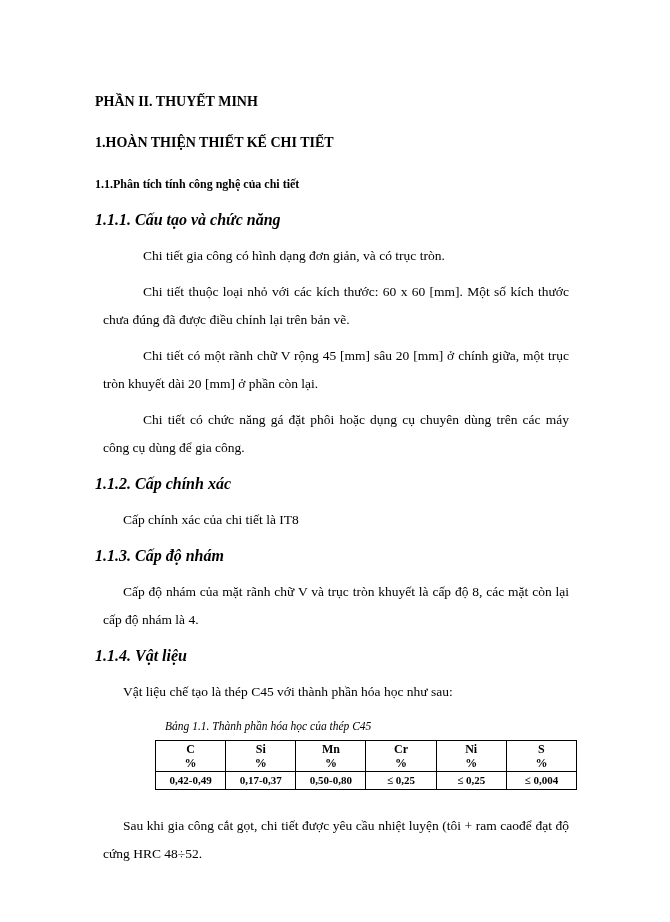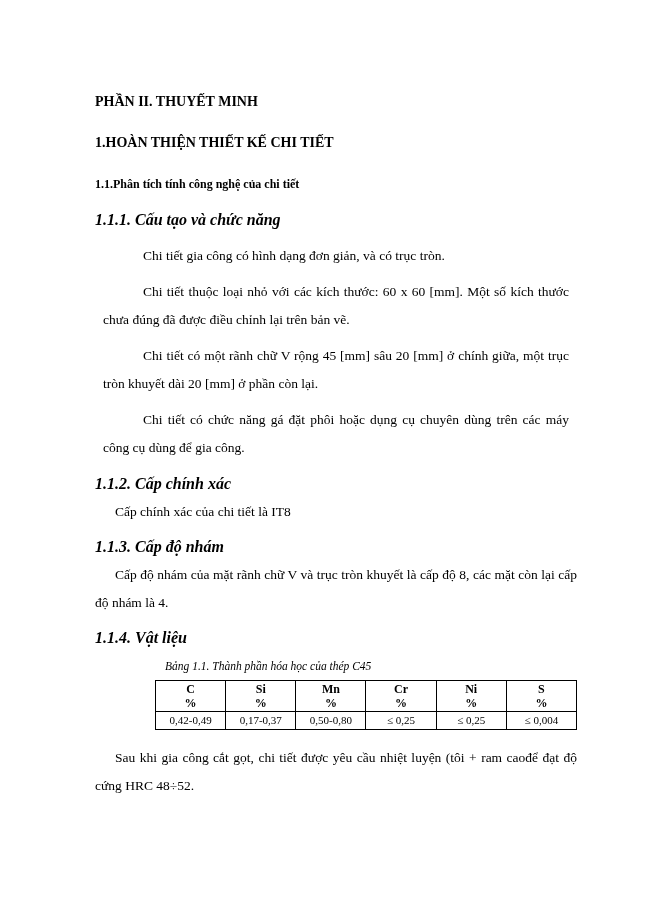--- a/index.html
+++ b/index.html
@@ -45,41 +45,41 @@
     margin: 7px 0 0 0;
   }
   .para {
     line-height: 28px;
     margin: 8px;
     text-indent: 40px;
     text-align: justify;
   }
   .para-small-indent {
     line-height: 28px;
-    margin: 0;
+    margin: 8px;
     text-indent: 20px;
     text-align: justify;
   }
   .caption {
     font-style: italic;
     font-size: 11.5px;
     line-height: 24px;
     margin: 2px 0 2px 70px;
   }
   table.chem {
     border-collapse: collapse;
     margin: 2px 0 0 60px;
     width: 422px;
     table-layout: fixed;
   }
   table.chem th, table.chem td {
     border: 1px solid #000000;
     padding: 1px 2px;
     text-align: center;
-    font-weight: normal;
+    font-weight: bold;
   }
   table.chem th {
     font-weight: bold;
     font-size: 12px;
     line-height: 14px;
   }
   table.chem td {
     font-size: 11px;
     line-height: 15px;
   }
@@ -102,20 +102,21 @@
   <p class="para">Chi tiết có một rãnh chữ V rộng 45 [mm] sâu 20 [mm] ở chính giữa, một trục tròn khuyết dài 20 [mm] ở phần còn lại.</p>
   <p class="para">Chi tiết có chức năng gá đặt phôi hoặc dụng cụ chuyên dùng trên các máy công cụ dùng để gia công.</p>
 
   <div class="h-ital">1.1.2. Cấp chính xác</div>
   <p class="para-small-indent">Cấp chính xác của chi tiết là IT8</p>
 
   <div class="h-ital">1.1.3. Cấp độ nhám</div>
   <p class="para-small-indent">Cấp độ nhám của mặt rãnh chữ V và trục tròn khuyết là cấp độ 8, các mặt còn lại cấp độ nhám là 4.</p>
 
   <div class="h-ital">1.1.4. Vật liệu</div>
+  <p class="para-small-indent">Vật liệu chế tạo là thép C45 với thành phần hóa học như sau:</p>
 
   <div class="caption">Bảng 1.1. Thành phần hóa học của thép C45</div>
 
   <table class="chem">
     <tbody>
         <tr>
       <th>
         <div>C</div>
         <div>%</div>
       </th>

